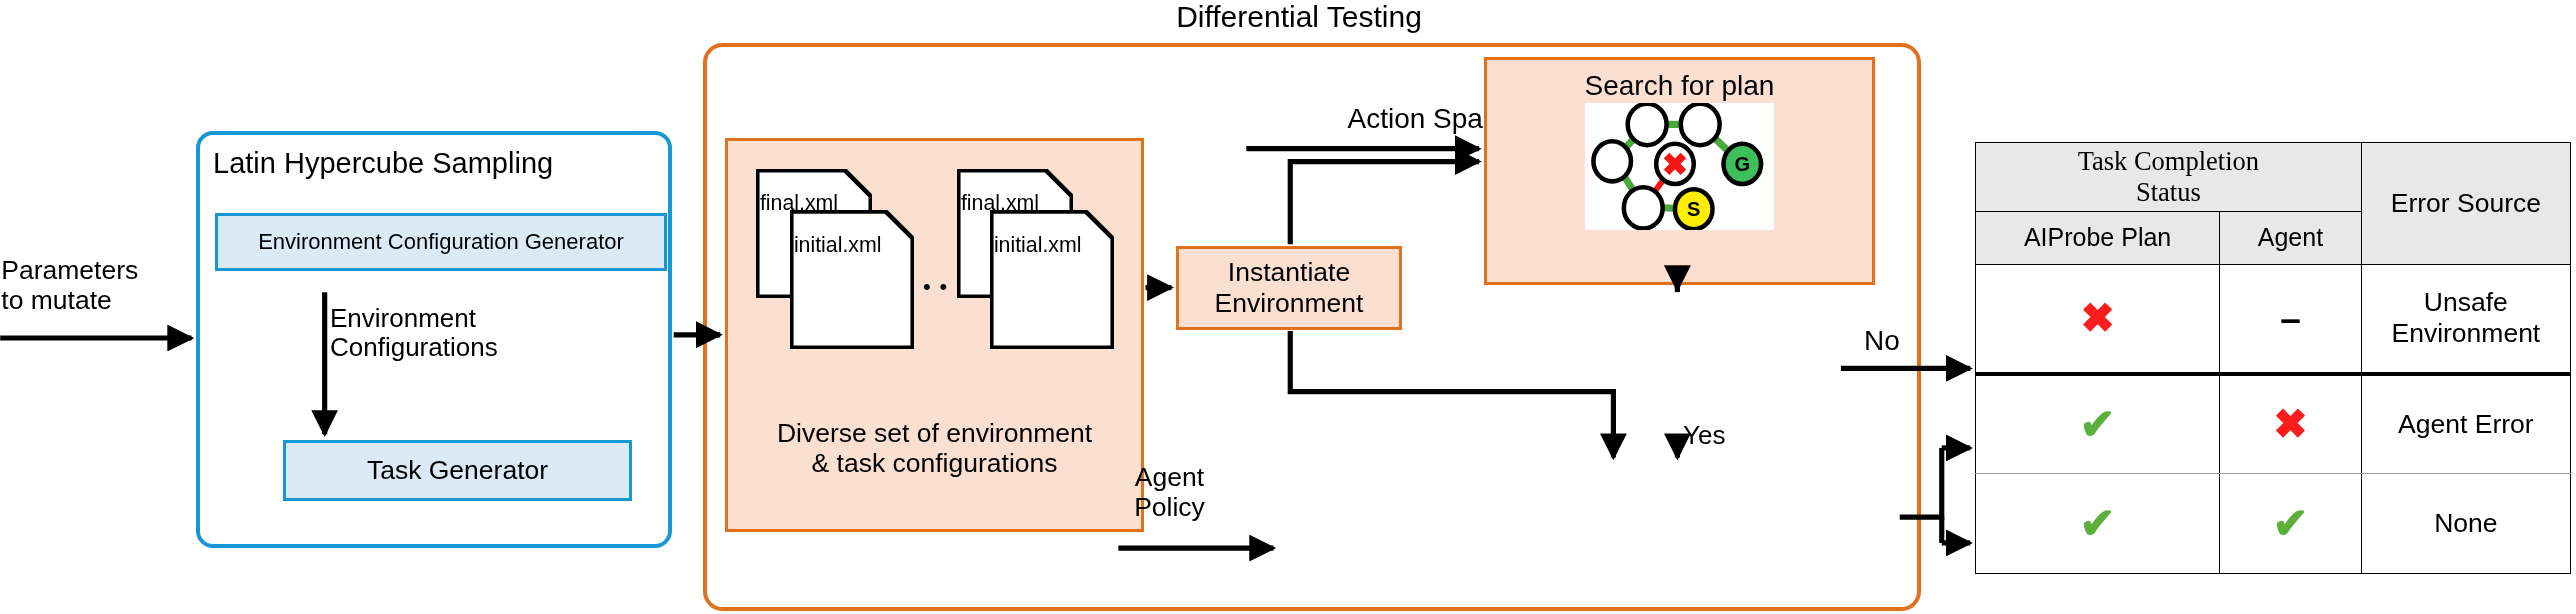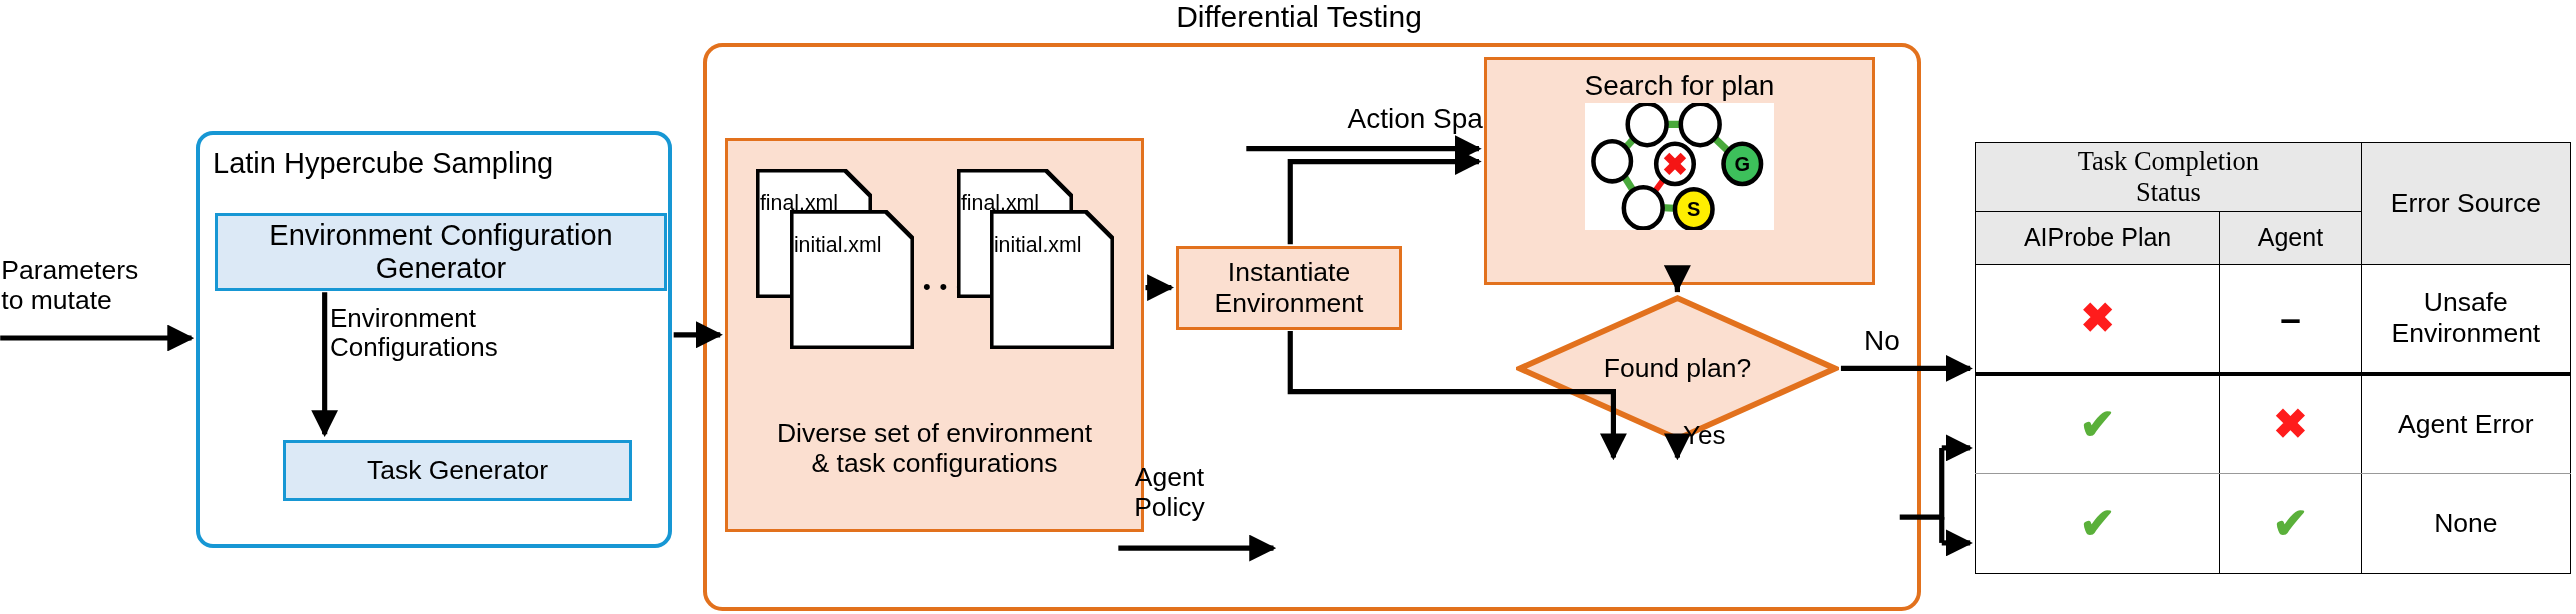--- a/index.html
+++ b/index.html
@@ -45,21 +45,21 @@
 
   <div class="txt" style="left:1.3px;top:256px;width:187px;font-size:26.5px;">Parameters
 to mutate</div>
 
   <div class="txt ctr" style="left:1092px;top:0px;width:414px;font-size:30px;">Differential Testing</div>
 
   <div class="lhs-panel" style="left:196px;top:131px;width:476px;height:417px;"></div>
 
   <div class="txt" style="left:213px;top:147px;width:452px;font-size:29px;">Latin Hypercube Sampling</div>
 
-  <div class="blue-box" style="left:215px;top:213px;width:452px;height:78px;font-size:29px;">Environment
+  <div class="blue-box" style="left:215px;top:213px;width:452px;height:58px;font-size:22px;">Environment
 Configuration Generator</div>
 
   <div class="txt" style="left:330px;top:304px;width:213px;font-size:26px;">Environment
 Configurations</div>
 
   <div class="blue-box" style="left:259px;top:440px;width:349px;height:61px;font-size:26.5px;margin-left:24px;">Task Generator</div>
 
   <div class="dt-panel" style="left:703px;top:43px;width:1218px;height:568px;"></div>
 
   <div class="or-box" style="left:725px;top:138px;width:419px;height:394px;display:block;"></div>
@@ -130,26 +130,20 @@
 
       <g stroke="#f51515" stroke-width="12" stroke-linecap="butt">
         <line x1="126" y1="81" x2="152" y2="107"></line>
         <line x1="152" y1="81" x2="126" y2="107"></line>
       </g>
       <text x="243" y="94" text-anchor="middle" dominant-baseline="central" font-family="Liberation Sans, sans-serif" font-size="31" font-weight="bold">G</text>
       <text x="168" y="164" text-anchor="middle" dominant-baseline="central" font-family="Liberation Sans, sans-serif" font-size="31" font-weight="bold">S</text>
     </svg>
   </div>
 
-  <div class="diamond" style="left:1516px;top:294px;width:323px;height:149px;">
-    <svg width="323" height="149" style="position:absolute;left:0;top:0;" viewBox="0 0 500 230">
-      <polygon points="250,6 494,115 250,224 6,115" fill="#fbdfd0" stroke="#e2711d" stroke-width="9"></polygon>
-    </svg>
-    <div class="dlabel" style="font-size:26.5px;">Found plan?</div>
-  </div>
 
   <div class="txt" style="left:1864px;top:325px;font-size:28px;">No</div>
   <div class="txt" style="left:1683px;top:421px;font-size:26px;">Yes</div>
 
 
   <table class="tbl" style="left:1975px;top:142px;width:596px;height:432px;">
     <thead>
       <tr>
         <th class="hd" colspan="2" style="font-size:26.5px;height:65px;white-space:pre;font-family:Liberation Serif, serif;">Task Completion
 Status</th>

